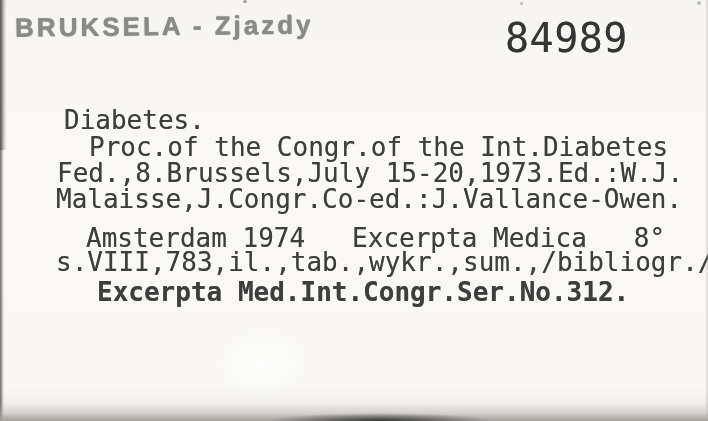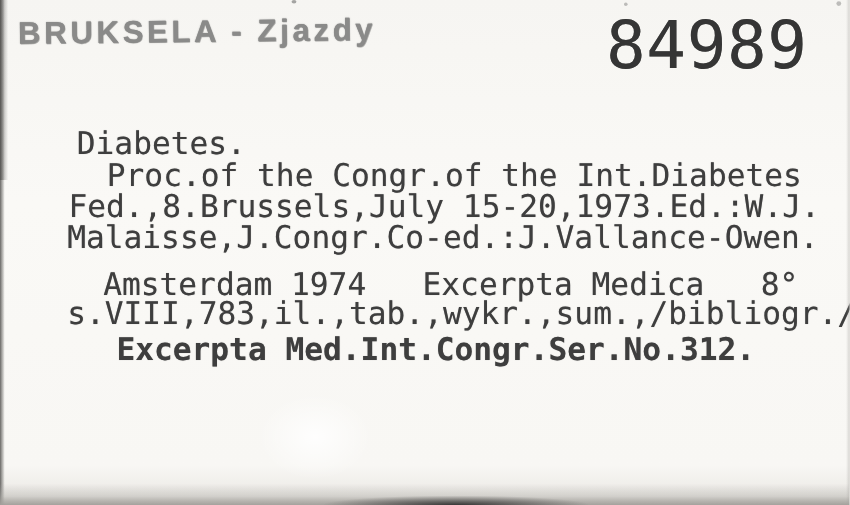--- a/index.html
+++ b/index.html
@@ -69,21 +69,21 @@
     text-shadow: 0 0 1px rgba(125,125,124,.9), 0.5px 0.5px 0 rgba(125,125,124,.55);
     transform: rotate(-0.6deg);
     white-space: pre;
   }
 
   
   .card-number {
     position: absolute;
     left: 505px; top: 16px;
     font-family: "DejaVu Sans Mono", monospace;
-    font-size: 55px;
+    font-size: 40px;
     line-height: 44px;
     letter-spacing: 0.5px;
     color: #353535;
     text-shadow: 0 0 0.5px rgba(50,50,50,.6);
     white-space: pre;
   }
 
   
   .tl {
     position: absolute;

